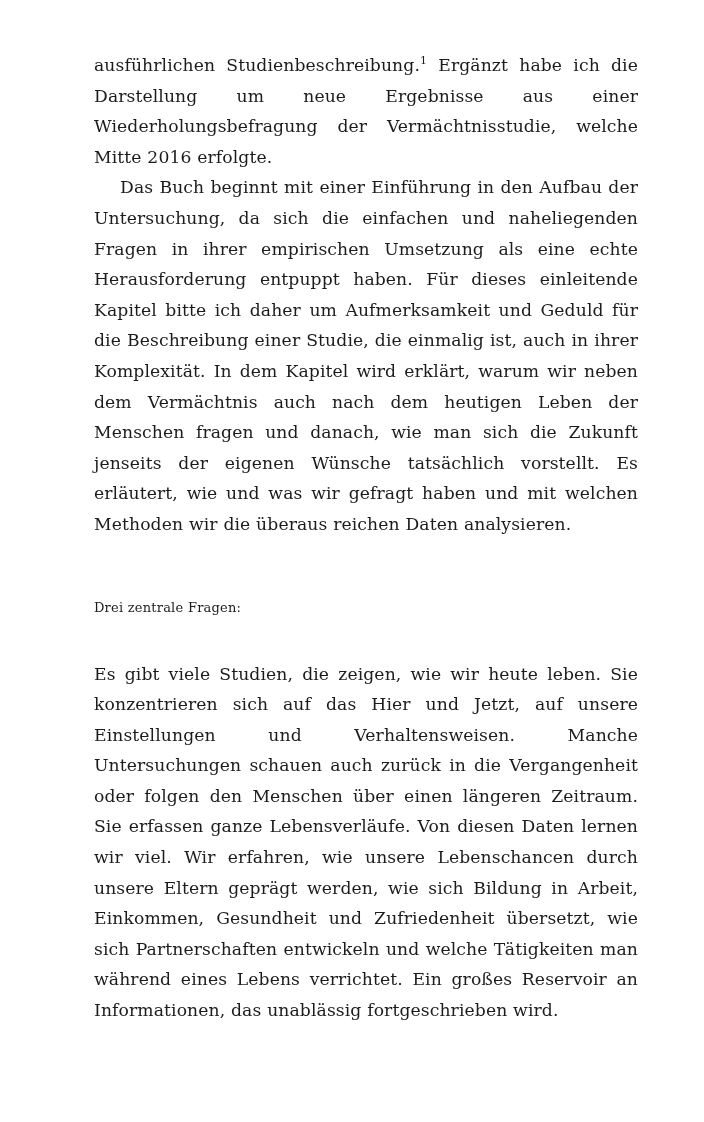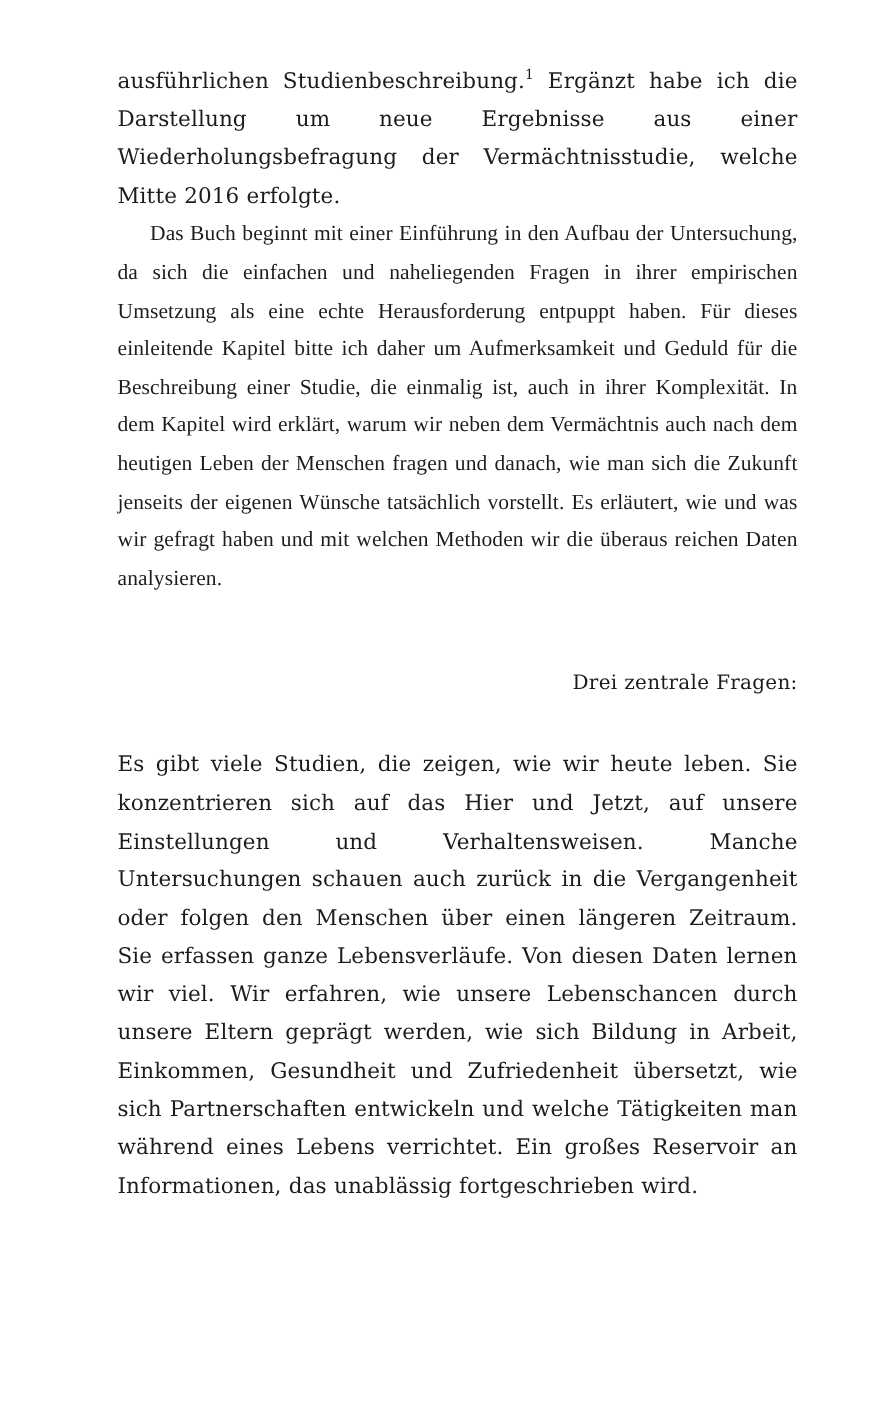--- a/index.html
+++ b/index.html
@@ -31,31 +31,30 @@
     text-justify: inter-word;
     hyphens: manual;
     letter-spacing: 0.1px;
     word-spacing: 0.2px;
   }
   .para {
     margin: 0;
   }
   .para.indent {
     text-indent: 26px;
-    font-family: Liberation Serif, serif;
   }
   .footnote-marker {
     font-size: 11px;
     vertical-align: super;
     line-height: 0;
   }
   .section-heading {
     margin: 52px 0 36px 0;
-    text-align: right;
-    font-size: 16px;
+    text-align: left;
+    font-size: 13px;
     line-height: 31px;
     letter-spacing: 0.2px;
   }
   .section-heading .line {
     display: block;
   }
   .block-after-heading {
     margin-top: 0;
   }
   .folio {

